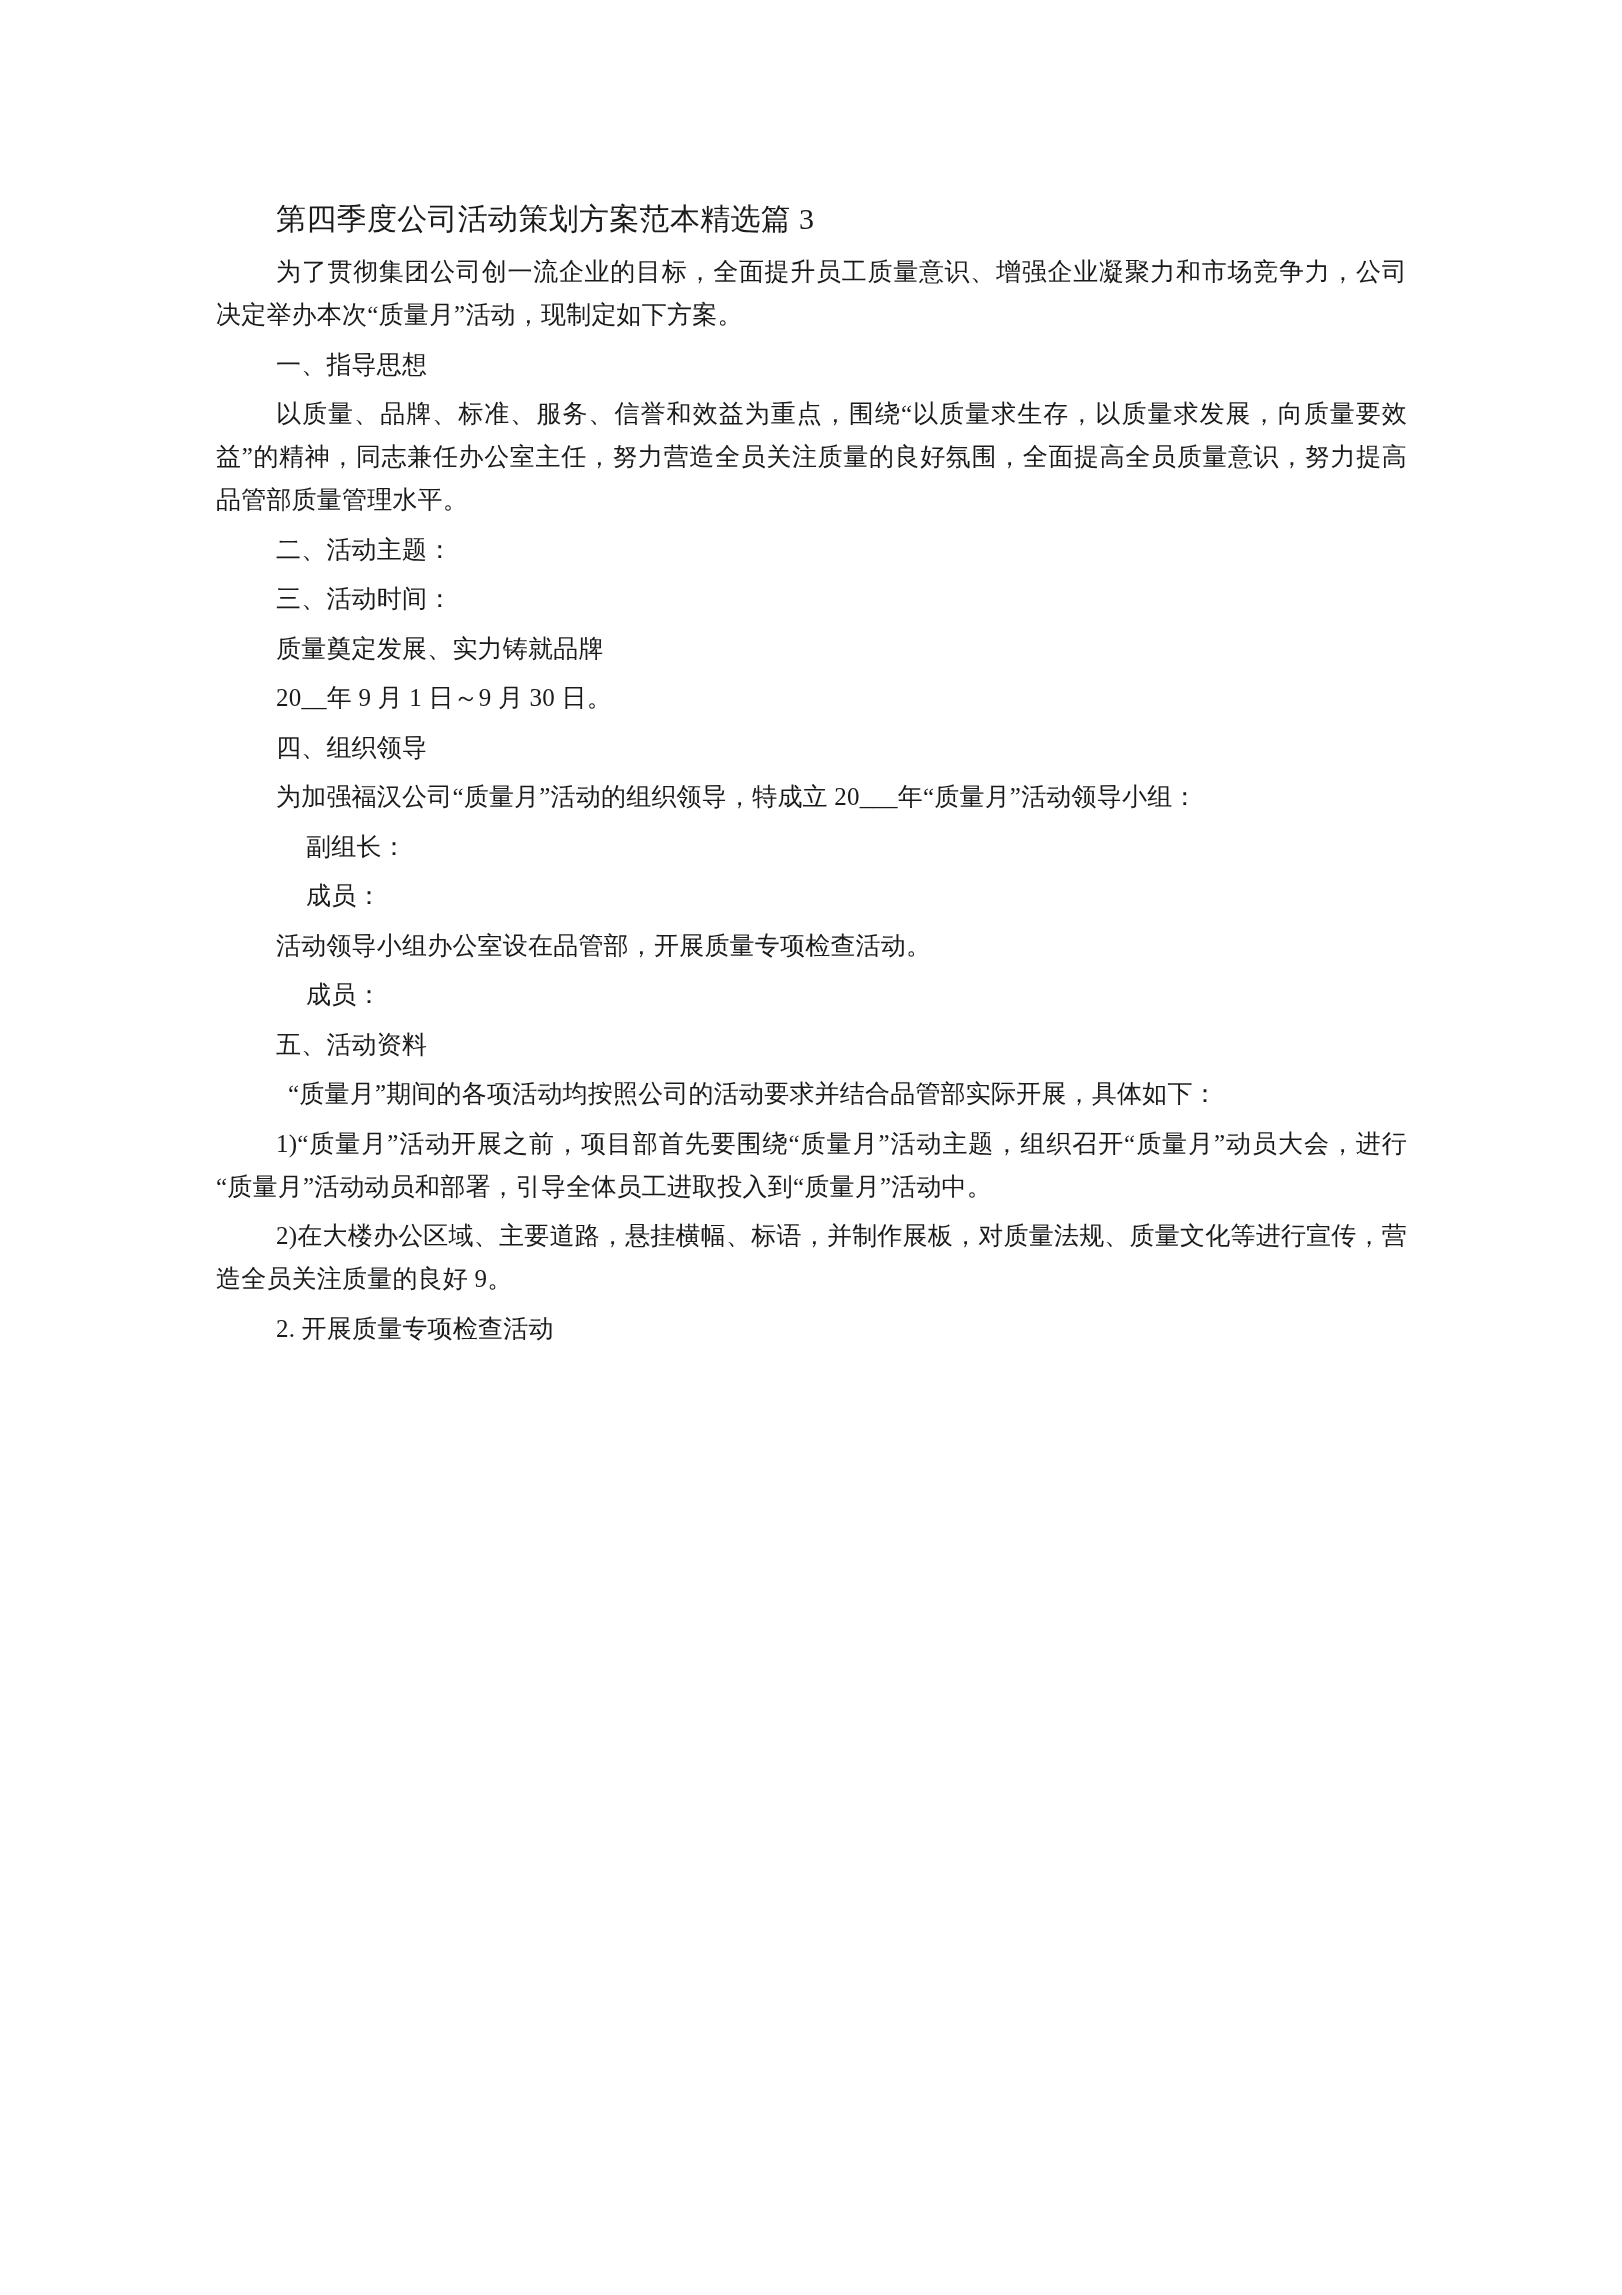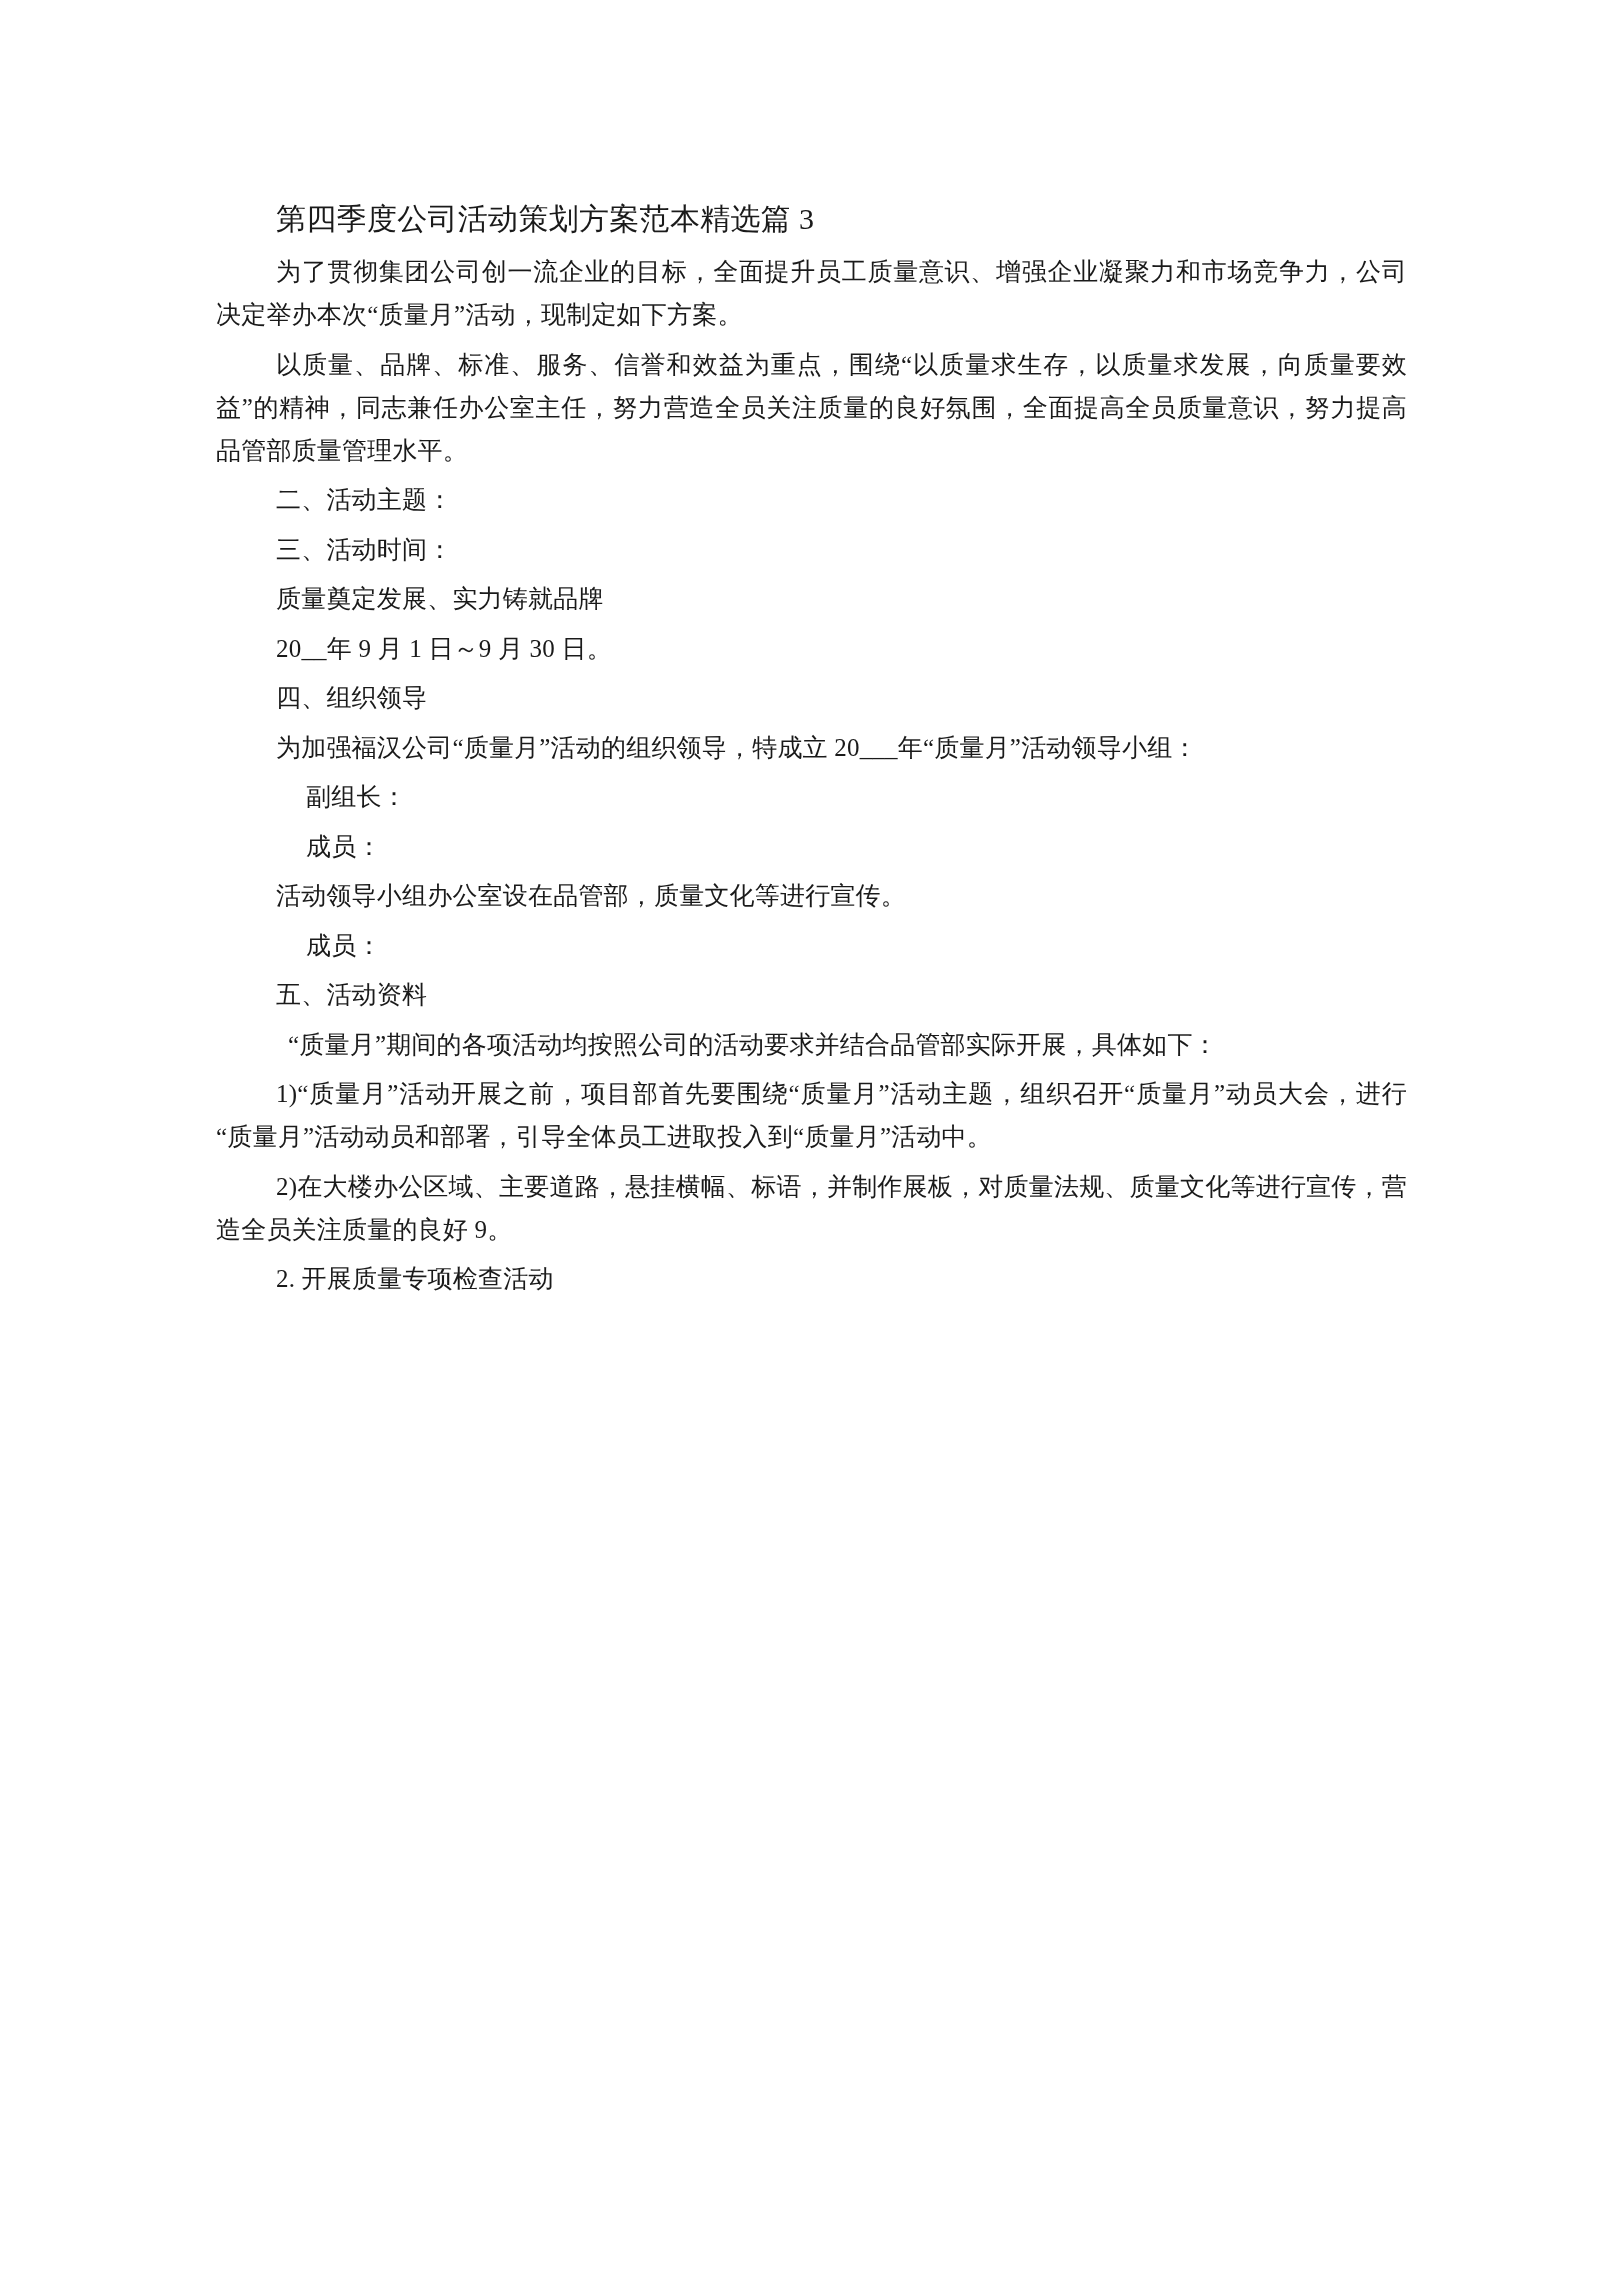--- a/index.html
+++ b/index.html
@@ -45,30 +45,31 @@
     text-indent: 72px;
   }
 </style>
 </head>
 <body>
 
 <div class="page">
   <h1 class="doc-title">第四季度公司活动策划方案范本精选篇 3</h1>
   <div>
     <p class="para">为了贯彻集团公司创一流企业的目标，全面提升员工质量意识、增强企业凝聚力和市场竞争力，公司决定举办本次“质量月”活动，现制定如下方案。</p>
+    <p class="para">一、指导思想</p>
     <p class="para">以质量、品牌、标准、服务、信誉和效益为重点，围绕“以质量求生存，以质量求发展，向质量要效益”的精神，同志兼任办公室主任，努力营造全员关注质量的良好氛围，全面提高全员质量意识，努力提高品管部质量管理水平。</p>
     <p class="para">二、活动主题：</p>
     <p class="para">三、活动时间：</p>
     <p class="para">质量奠定发展、实力铸就品牌</p>
     <p class="para">20__年 9 月 1 日～9 月 30 日。</p>
     <p class="para">四、组织领导</p>
     <p class="para">为加强福汉公司“质量月”活动的组织领导，特成立 20___年“质量月”活动领导小组：</p>
     <p class="para indent2">副组长：</p>
     <p class="para indent2">成员：</p>
-    <p class="para">活动领导小组办公室设在品管部，质量文化等进行宣传。</p>
+    <p class="para">活动领导小组办公室设在品管部，开展质量专项检查活动。</p>
     <p class="para indent2">成员：</p>
     <p class="para">五、活动资料</p>
     <p class="para indent-small">“质量月”期间的各项活动均按照公司的活动要求并结合品管部实际开展，具体如下：</p>
     <p class="para">1)“质量月”活动开展之前，项目部首先要围绕“质量月”活动主题，组织召开“质量月”动员大会，进行“质量月”活动动员和部署，引导全体员工进取投入到“质量月”活动中。</p>
     <p class="para">2)在大楼办公区域、主要道路，悬挂横幅、标语，并制作展板，对质量法规、质量文化等进行宣传，营造全员关注质量的良好 9。</p>
     <p class="para">2. 开展质量专项检查活动</p>
   </div>
 </div>
 
 

